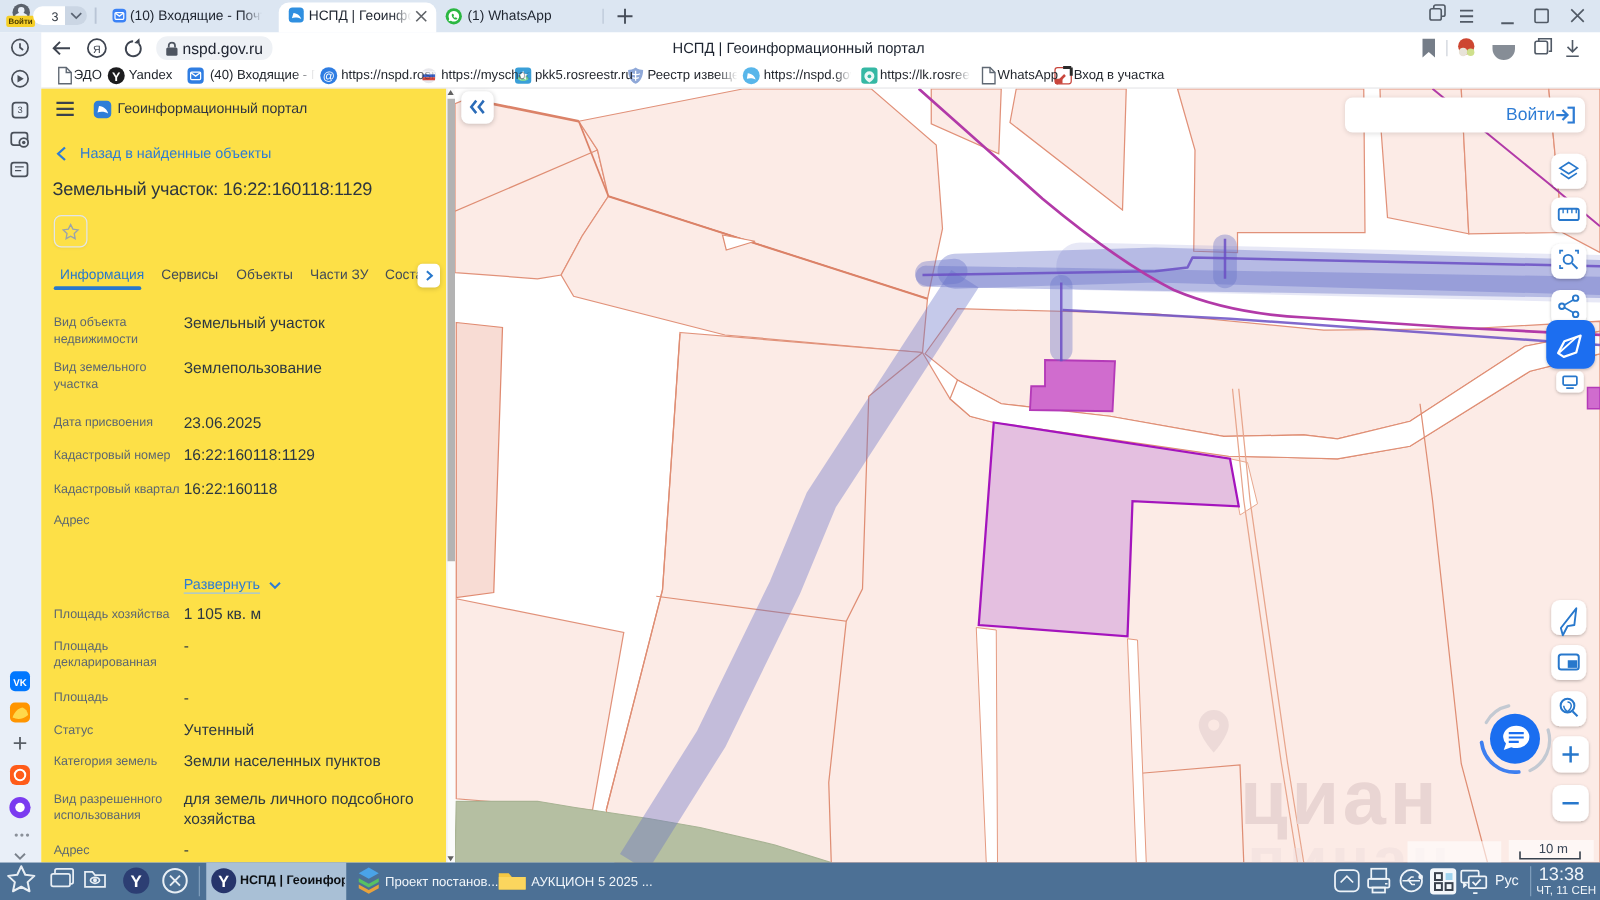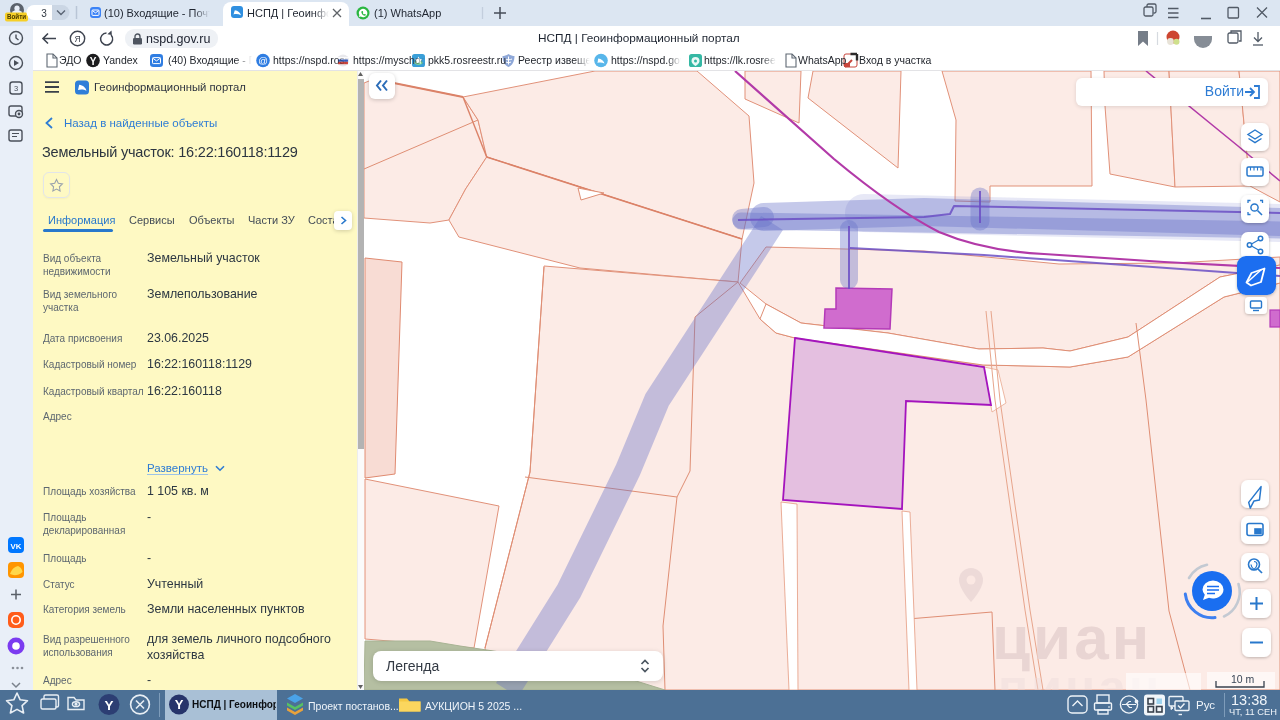--- a/index.html
+++ b/index.html
@@ -11,21 +11,21 @@
 #activetab{position:absolute;left:223px;top:2px;width:126px;height:24px;background:#fff;border-radius:8px 8px 0 0}
 
 #addr{position:absolute;left:33px;top:26px;width:1247px;height:25px;background:#fff}
 #urlpill{position:absolute;left:92px;top:3px;width:93px;height:19px;background:#eef1f5;border-radius:9px}
 
 #bmbar{position:absolute;left:33px;top:51px;width:1247px;height:20px;background:#fff;border-bottom:1px solid #e3e3e6}
 .bm{position:absolute;top:3px;height:14px;font-size:10.5px;color:#23272e;white-space:nowrap}
 
 #strip{position:absolute;left:0;top:26px;width:33px;height:664px;background:#e9eff8}
 
-#panel{position:absolute;left:33px;top:71px;width:324px;height:619px;background:#fef9c3;overflow:hidden}
+#panel{position:absolute;left:33px;top:71px;width:324px;height:619px;background:#fde047;overflow:hidden}
 #pscroll{position:absolute;left:357px;top:71px;width:7px;height:619px;background:#fbfbfb}
 .lbl{position:absolute;left:10px;width:108px;font-size:10px;line-height:13px;color:#5d6770}
 .val{position:absolute;left:114px;width:209px;font-size:12.4px;line-height:15.5px;color:#2c3742}
 
 #taskbar{position:absolute;left:0;top:690px;width:1280px;height:30px;background:#4c7095}
 .ttxt{font-size:11px;color:#f0f5fa;white-space:nowrap}
 svg{display:block}
 </style></head>
 <body>
 <div id="stage">
@@ -459,26 +459,20 @@
     <path d="M59.5 26 A27 27 0 0 1 45 58.5" stroke="#c3c9d2" stroke-width="2.6"></path>
     <path d="M6.3 36 A27 27 0 0 0 36 59.6" stroke="#3d7ff0" stroke-width="3"></path>
   </g>
   <circle cx="33" cy="33" r="20" fill="#1a6ef0"></circle>
   <path d="M23.5 31.5a10.5 9 0 0 1 21 0 10.5 9 0 0 1-14.5 8.3L24 42l1.8-5.2a9 9 0 0 1-2.3-5.3z" fill="#fff"></path>
   <g stroke="#1a6ef0" stroke-width="1.7">
           <path d="M28 28.5h12M28 32h12M28 35.5h8"></path>
         </g>
 </svg>
 
-<div class="abs" style="left:9px;top:580px;width:290px;height:30px;background:#fff;border-radius:8px;box-shadow:0 1px 5px rgba(0,0,0,.15)">
-  <div class="abs" style="left:13px;top:7px;font-size:14px;color:#333a44">Легенда</div>
-  <svg class="abs" style="right:12px;top:7px" width="12" height="16" viewBox="0 0 12 16">
-    <path d="M2.5 6L6 2.5 9.5 6M2.5 10L6 13.5 9.5 10" stroke="#4a5560" stroke-width="1.7" fill="none"></path>
-  </svg>
-</div>
 
 <div class="abs" style="left:762px;top:602px;height:16px;background:rgba(255,255,255,.6);padding:15px 4px;font-size:10.5px;color:#3a4656;line-height:16px">НСПД 2025 ©</div>
 <div class="abs" style="left:843px;top:601px;width:68px;height:17px;background:rgba(255,255,255,.6)">
   <div class="abs" style="left:24px;top:1px;font-size:10.5px;color:#3a4656">10 m</div>
   <svg class="abs" style="left:4px;top:9px" width="58" height="7" viewBox="0 0 58 7">
           <path d="M5 0v6h48V0" stroke="#39424e" stroke-width="1.3" fill="none"></path>
         </svg>
 </div>
 </div>
 

